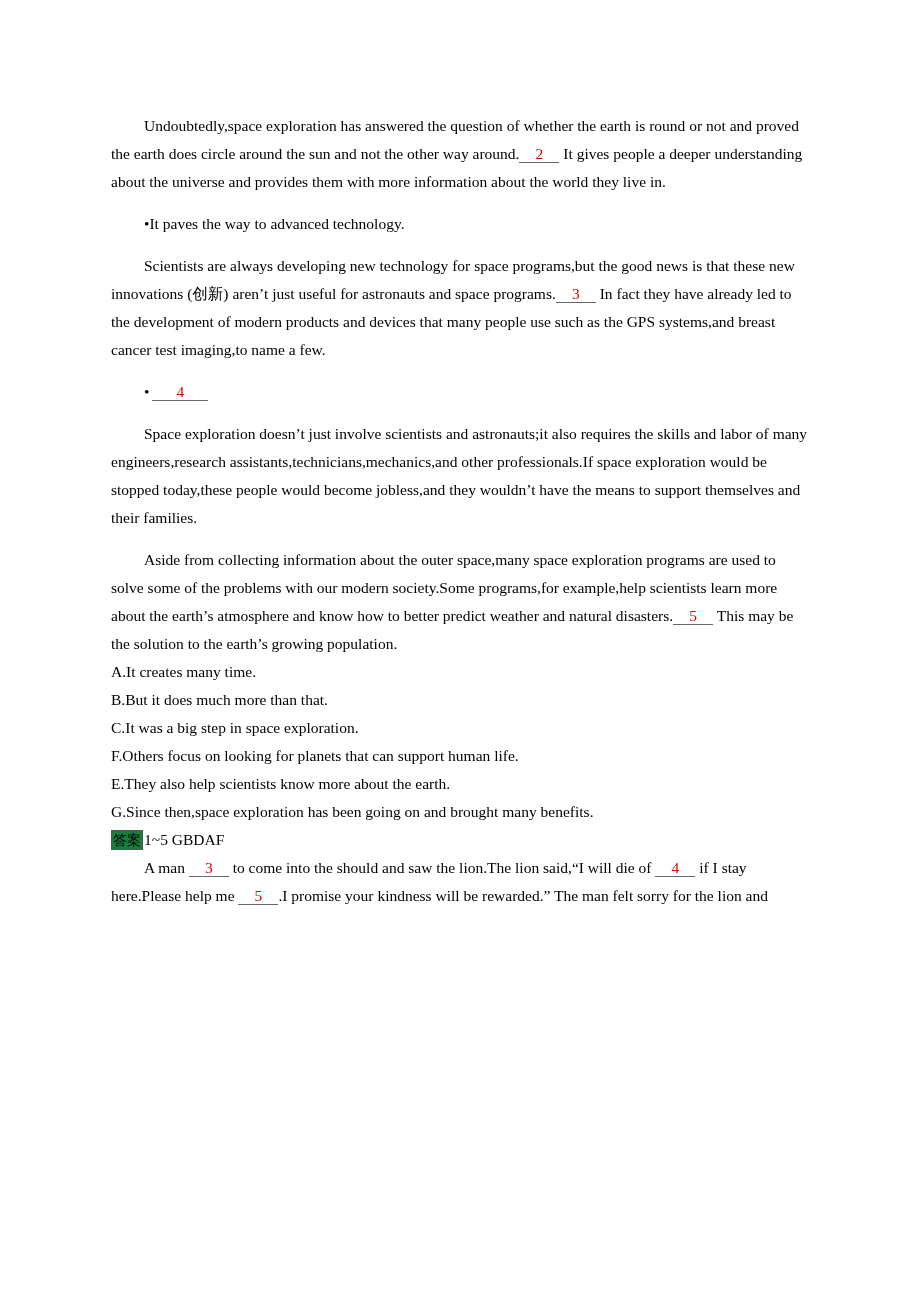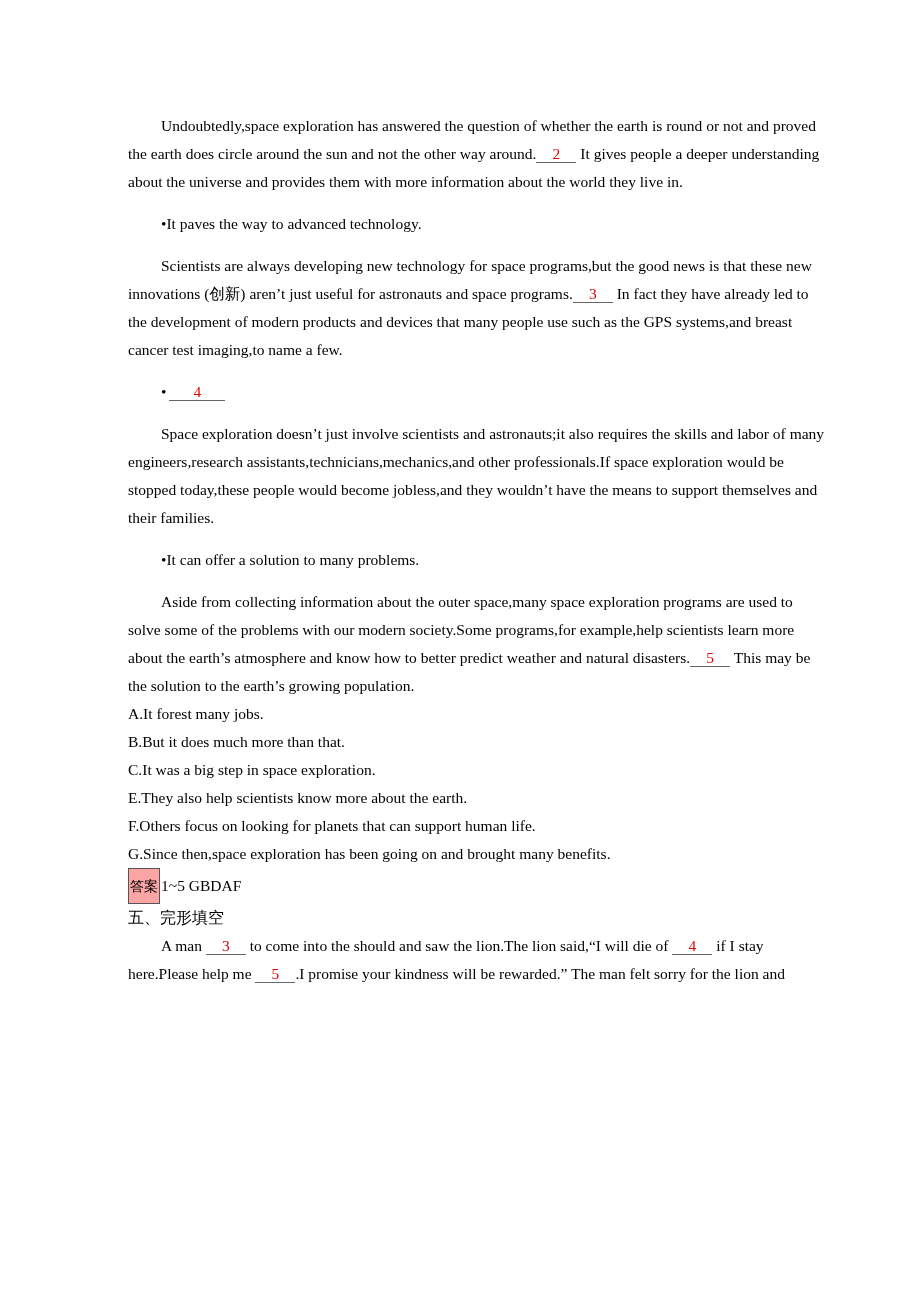--- a/index.html
+++ b/index.html
@@ -11,21 +11,21 @@
       width: 920px;
       height: 1302px;
       position: relative;
       overflow: hidden;
       font-family: "Liberation Serif", "DejaVu Serif", serif;
       color: #000;
       font-size: 15.5px;
     }
     .page {
       position: absolute;
-      left: 128px;
+      left: 111px;
       top: 112px;
       width: 700px;
     }
     p {
       margin: 0;
       line-height: 28px;
     }
     .indent { text-indent: 33px; }
     .gap { margin-bottom: 14px; }
     .bullet { padding-left: 33px; }
@@ -35,25 +35,25 @@
       color: #e00000;
       text-align: center;
       line-height: 16px;
       text-indent: 0;
     }
     .blank.w40 { width: 40px; }
     .blank.w56 { width: 56px; }
     .answer-badge {
       display: inline-block;
       border: 1px solid #555;
-      background: #fca5a5;
+      background: #15803d;
       font-family: "DejaVu Sans", sans-serif;
       font-size: 14px;
       line-height: 18px;
-      padding: 8px 1px;
+      padding: 0 1px;
       margin-right: 1px;
     }
     .section-heading {
       font-family: "DejaVu Sans", sans-serif;
       font-size: 16px;
       line-height: 28px;
     }
   </style>
 </head>
 <body>
@@ -63,34 +63,32 @@
   <p class="indent gap"><span>Undoubtedly,space exploration has answered the question of whether the earth is round or not and proved the earth does circle around the sun and not the other way around.</span><span class="blank w40">2</span><span> It gives people a deeper understanding about the universe and provides them with more information about the world they live in.</span></p>
 
   <p class="bullet gap">•It paves the way to advanced technology.</p>
 
   <p class="indent gap"><span>Scientists are always developing new technology for space programs,but the good news is that these new innovations (创新) aren’t just useful for astronauts and space programs.</span><span class="blank w40">3</span><span> In fact they have already led to the development of modern products and devices that many people use such as the GPS systems,and breast cancer test imaging,to name a few.</span></p>
 
   <p class="bullet gap"><span>•</span><span class="blank w56" style="margin-left:3px;">4</span></p>
 
   <p class="indent gap">Space exploration doesn’t just involve scientists and astronauts;it also requires the skills and labor of many engineers,research assistants,technicians,mechanics,and other professionals.If space exploration would be stopped today,these people would become jobless,and they wouldn’t have the means to support themselves and their families.</p>
 
-  <p class="bullet gap">•It can offer a solution to many problems.</p>
 
   <p class="indent"><span>Aside from collecting information about the outer space,many space exploration programs are used to solve some of the problems with our modern society.Some programs,for example,help scientists learn more about the earth’s atmosphere and know how to better predict weather and natural disasters.</span><span class="blank w40">5</span><span> This may be the solution to the earth’s growing population.</span></p>
 
 
   <div>
-    <p>A.It forest many jobs.</p>
+    <p>A.It creates many time.</p>
     <p>B.But it does much more than that.</p>
     <p>C.It was a big step in space exploration.</p>
+    <p>F.Others focus on looking for planets that can support human life.</p>
     <p>E.They also help scientists know more about the earth.</p>
-    <p>F.Others focus on looking for planets that can support human life.</p>
     <p>G.Since then,space exploration has been going on and brought many benefits.</p>
   </div>
 
   <p><span class="answer-badge">答案</span><span>1~5 GBDAF</span></p>
 
-  <p class="section-heading">五、完形填空</p>
 
 
   <p class="indent"><span>A man </span><span class="blank w40">3</span><span> to come into the should and saw the lion.The lion said,“I will die of </span><span class="blank w40">4</span><span> if I stay here.Please help me </span><span class="blank w40">5</span><span>.I promise your kindness will be rewarded.” The man felt sorry for the lion and</span></p>
 
 </div>
 
 </body></html>

